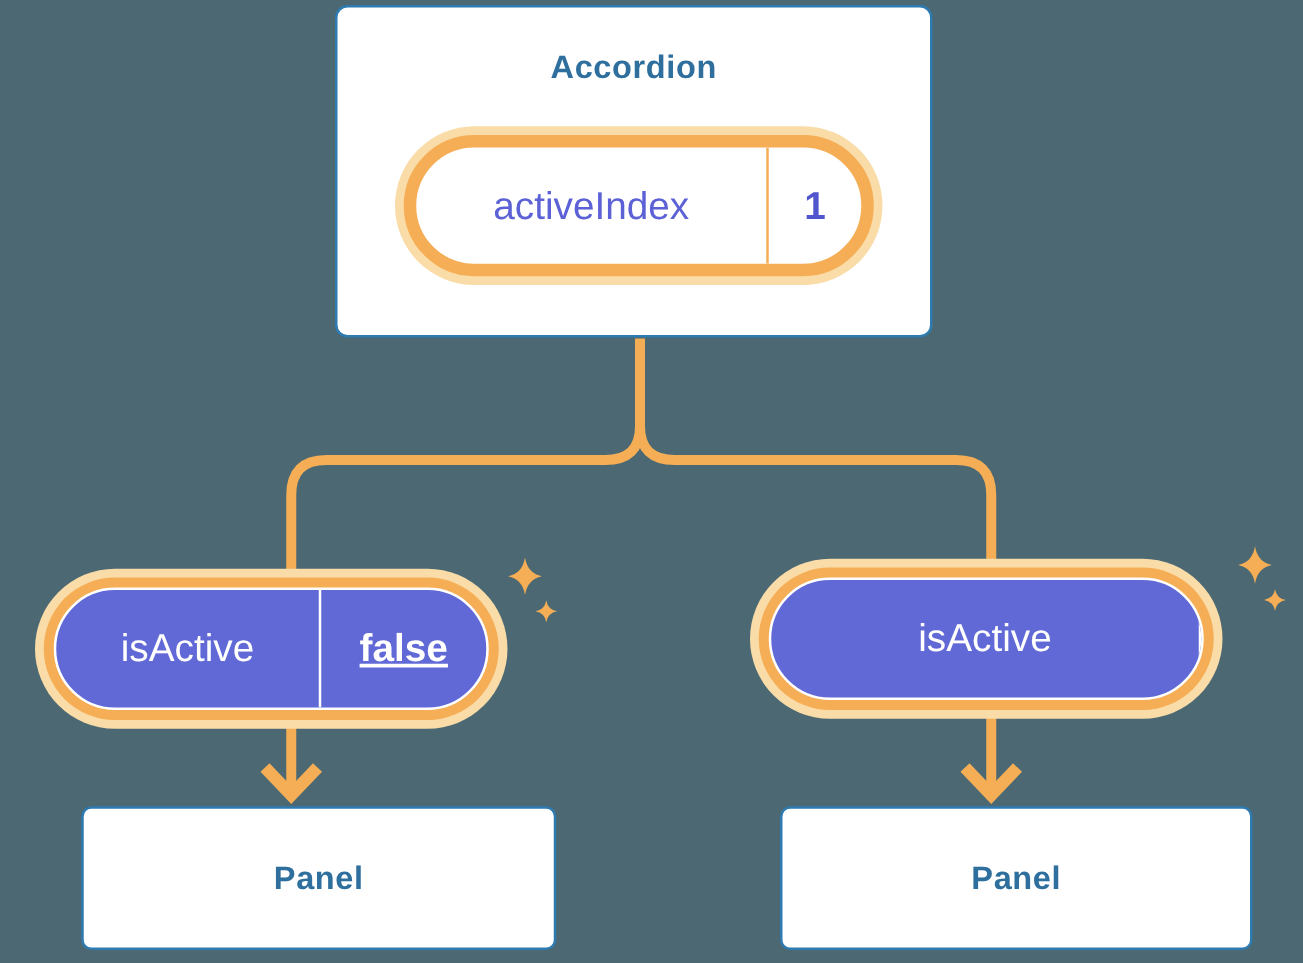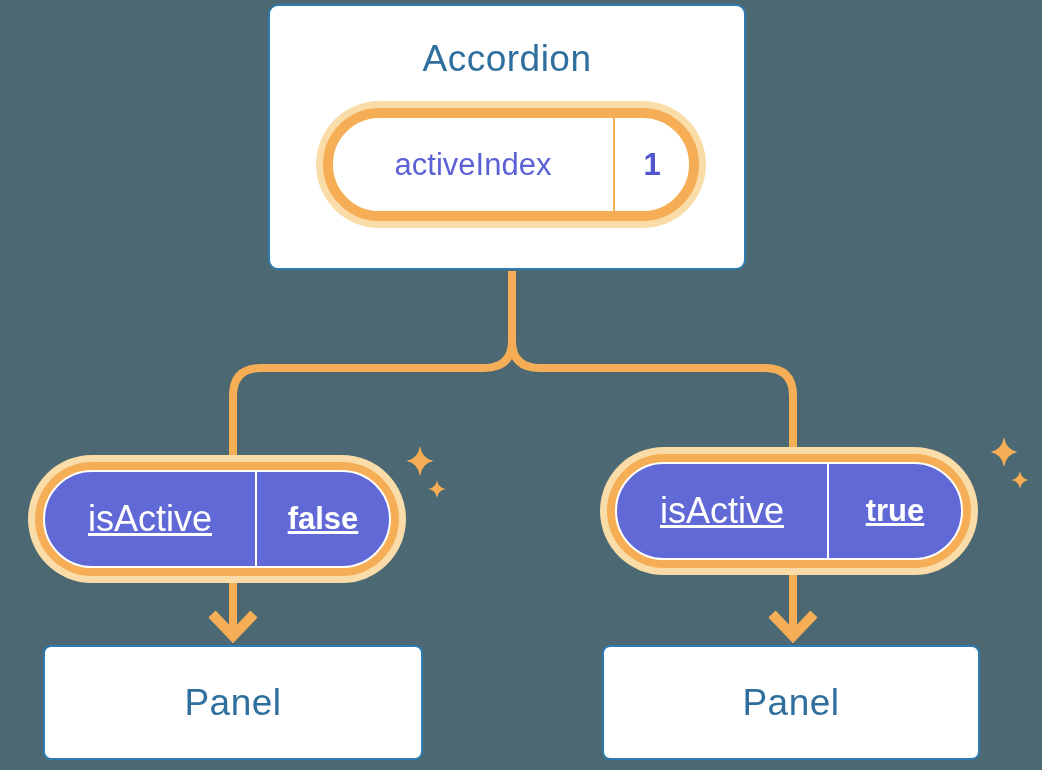--- a/index.html
+++ b/index.html
@@ -11,43 +11,43 @@
   html,body{background:var(--bg);}
   body{font-family:"Liberation Sans","DejaVu Sans",sans-serif;}
   .canvas{position:relative;width:1042px;height:770px;background:var(--bg);overflow:hidden;}
   .wires{position:absolute;inset:0;width:1042px;height:770px;z-index:1;}
   .wire{fill:none;stroke:var(--orange);stroke-width:8;}
   .arrowhead{fill:none;stroke:var(--orange);stroke-width:10;}
   .spark-path{fill:var(--orange);}
 
   .box{position:absolute;background:var(--card);border:2px solid var(--card-border);z-index:2;}
   .root-box{left:268px;top:4px;width:478px;height:266px;border-radius:10px;}
-  .panel-box{border-radius:8px;display:flex;align-items:center;justify-content:center;}
+  .panel-box{border-radius:8px;display:flex;align-items:center;justify-content:center;margin-left:22px;}
   .panel-left{left:43px;top:645px;width:380px;height:115px;}
   .panel-right{left:602px;top:645px;width:378px;height:115px;}
-  .box-title{color:var(--heading);font-size:37px;font-weight:400;letter-spacing:.5px;}
+  .box-title{color:var(--heading);font-size:26px;font-weight:700;letter-spacing:.5px;}
   .root-box .box-title{text-align:center;margin-top:32px;}
 
   .pill{position:absolute;z-index:2;background:var(--orange-glow);border-radius:999px;padding:7px;}
   .state-pill{left:316px;top:101px;width:390px;height:127px;}
   .state-ring{width:100%;height:100%;background:var(--card);border:10px solid var(--orange);
     border-radius:999px;display:flex;align-items:stretch;overflow:hidden;}
   .state-label{flex:1;display:flex;align-items:center;justify-content:center;
     color:var(--purple-text);font-size:31px;}
   .state-div{width:2px;background:var(--orange);}
   .state-value{width:74px;display:flex;align-items:center;justify-content:center;
     color:var(--value-text);font-size:31px;font-weight:bold;}
 
   .prop-pill-left{left:28px;top:455px;width:378px;height:128px;}
   .prop-pill-right{left:600px;top:447px;width:378px;height:128px;}
   .prop-ring{width:100%;height:100%;background:var(--orange);border-radius:999px;padding:8px;}
   .prop-body{width:100%;height:100%;background:var(--purple);border:2px solid var(--white);
     border-radius:999px;display:flex;align-items:stretch;overflow:hidden;}
   .prop-label{flex:1;display:flex;align-items:center;justify-content:center;
-    color:var(--white);font-size:36px;text-decoration:underline;}
+    color:var(--white);font-size:31px;}
   .prop-div{width:2px;background:var(--white);}
   .prop-value{width:132px;display:flex;align-items:center;justify-content:center;
     color:var(--white);font-size:31px;font-weight:bold;text-decoration:underline;}
 </style>
 </head>
 <body>
 
 <div class="canvas">
 
   <svg class="wires" viewBox="0 0 1042 770" aria-hidden="true">
@@ -95,21 +95,20 @@
         <span class="prop-value">false</span>
       </div>
     </div>
   </div>
 
   <div class="pill prop-pill-right">
     <div class="prop-ring">
       <div class="prop-body">
         <span class="prop-label">isActive</span>
         <span class="prop-div"></span>
-        <span class="prop-value">true</span>
       </div>
     </div>
   </div>
 
   <div class="box panel-box panel-left">
     <div class="box-title">Panel</div>
   </div>
   <div class="box panel-box panel-right">
     <div class="box-title">Panel</div>
   </div>

